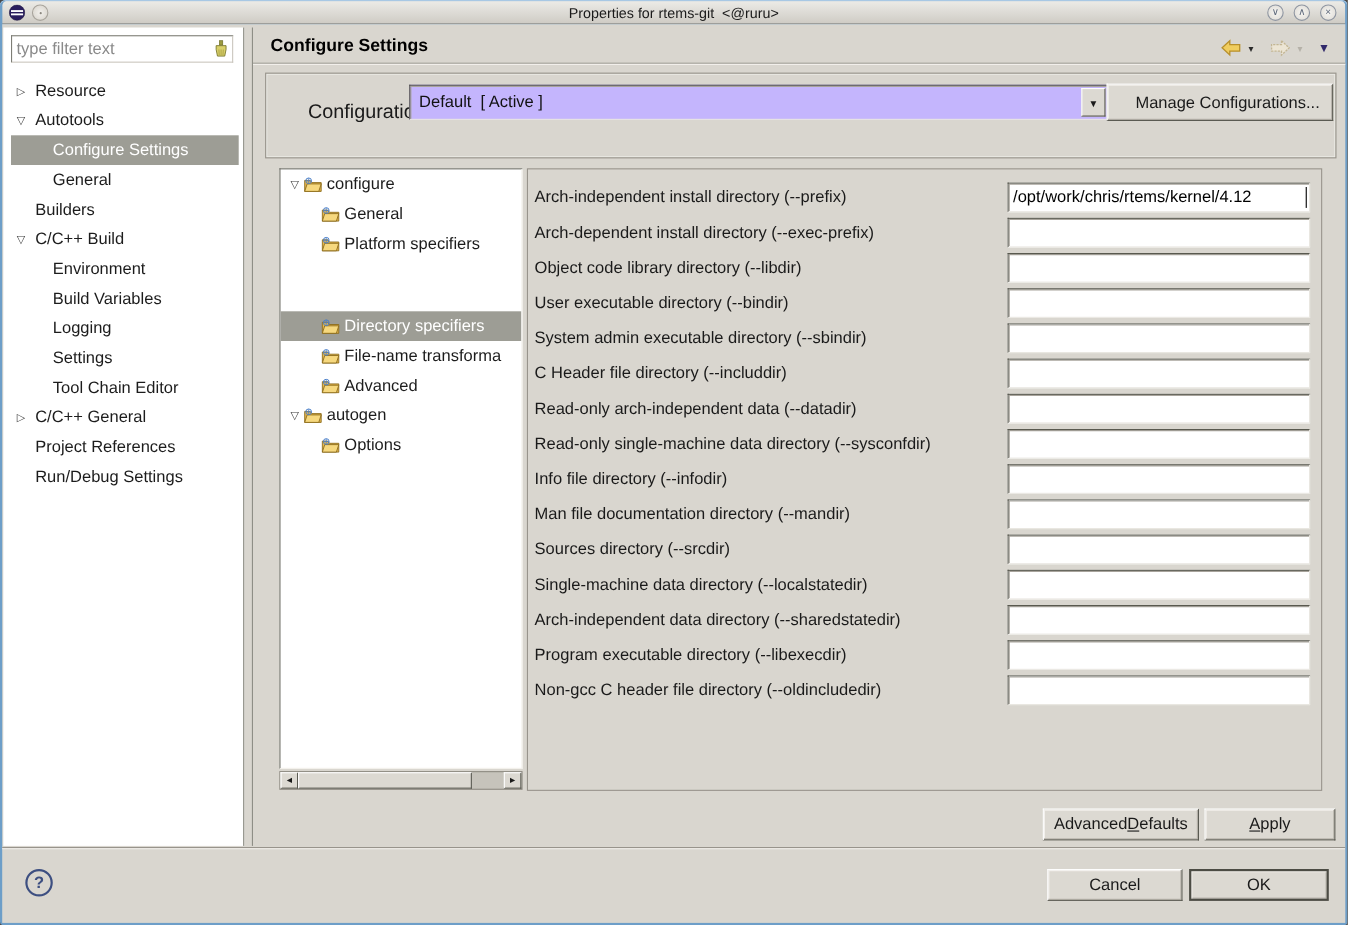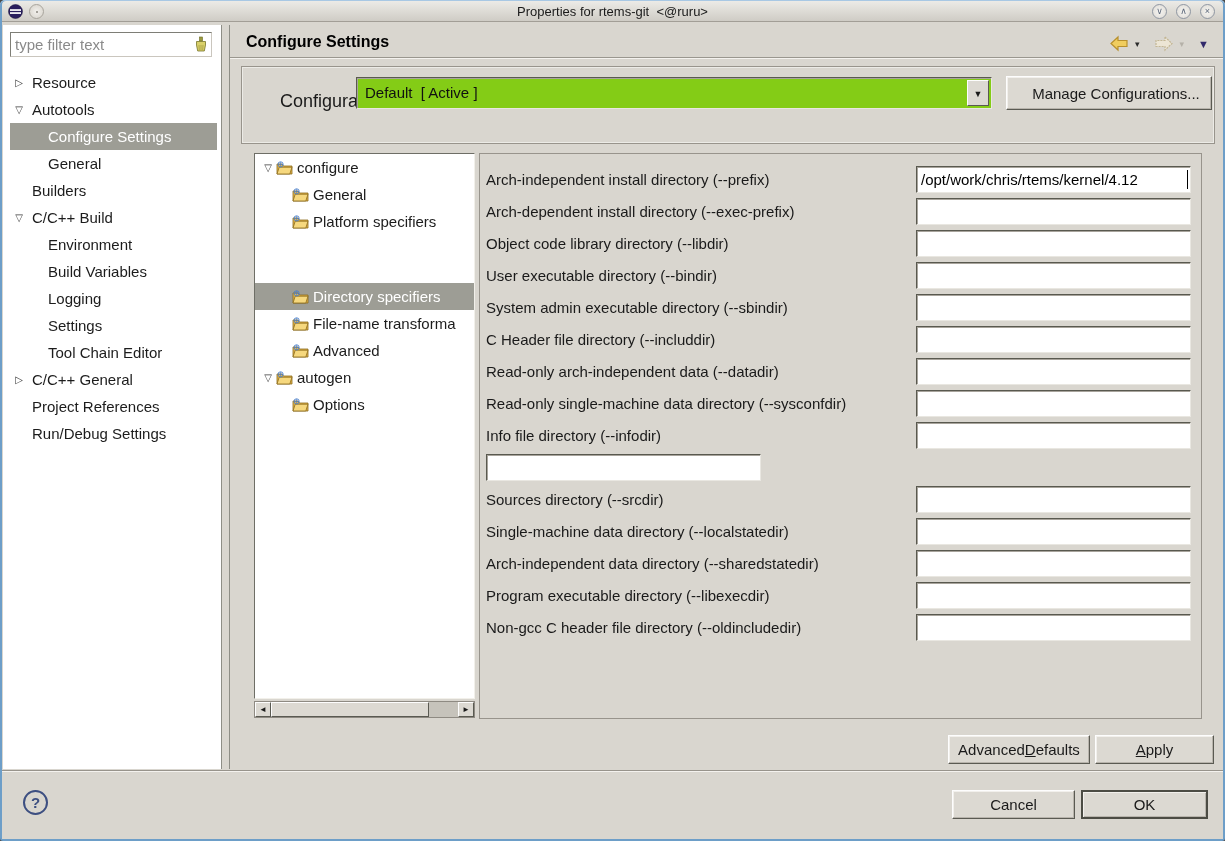--- a/index.html
+++ b/index.html
@@ -34,21 +34,21 @@
   #page-title{position:absolute;left:16px;top:8px;font-size:16px;font-weight:bold;color:#000;}
   #nav-cluster{position:absolute;right:14px;top:10px;display:flex;align-items:center;gap:6px;}
   .mini-drop{font-size:9px;color:#2a2a2a;}
   .mini-drop.disabled{color:#b5b1a8;}
   #view-menu-arrow{font-size:11px;color:#31296b;margin-left:8px;}
   #header-sep{position:absolute;left:0;right:0;top:32px;height:2px;border-top:1px solid #9a978f;border-bottom:1px solid #f4f2ee;}
 
   
   #config-group{position:absolute;left:11px;top:41px;width:974px;height:78px;border:1px solid #98948c;box-shadow:inset 0 0 0 1px #ecebe6;}
   #config-label{position:absolute;left:10px;top:24px;font-size:18px;color:#1a1a1a;margin-left:28px;}
-  #config-combo{position:absolute;left:114px;top:10px;width:636px;height:32px;background:#84cc16;border:1px solid #59594f;border-bottom-color:#e9e7e1;border-right-color:#e9e7e1;box-shadow:inset 1px 1px 0 #a8a49c;cursor:default;}
+  #config-combo{position:absolute;left:130px;top:10px;width:636px;height:32px;background:#c4b5fd;border:1px solid #59594f;border-bottom-color:#e9e7e1;border-right-color:#e9e7e1;box-shadow:inset 1px 1px 0 #a8a49c;cursor:default;}
   #config-combo .val{position:absolute;left:8px;top:6px;font-size:15px;color:#111;white-space:pre;}
   #combo-btn{position:absolute;right:2px;top:2px;bottom:2px;width:22px;background:#dcd9d2;border:1px solid;border-color:#fdfdfd #5a5a52 #5a5a52 #fdfdfd;text-align:center;font-size:9px;line-height:26px;color:#1a1a1a;}
   #manage-btn{position:absolute;left:764px;top:9px;width:206px;height:34px;padding-left:20px;}
 
   .btn3d{background:#dcd9d2;border:1px solid;border-color:#fdfdfd #5a5a52 #5a5a52 #fdfdfd;box-shadow:inset -1px -1px 0 #b8b4ac,inset 1px 1px 0 #f2f0ec;font-size:15px;color:#1a1a1a;font-family:"Liberation Sans",sans-serif;display:inline-flex;align-items:center;justify-content:center;cursor:default;white-space:nowrap;}
   .btn3d .m{text-decoration:underline;}
   .btn3d.default{border:2px solid #4c4c44;box-shadow:inset 1px 1px 0 #f2f0ec, inset -1px -1px 0 #b8b4ac;}
 
   
   #tree-panel{position:absolute;left:24px;top:128px;width:221px;height:546px;background:#fff;border:1px solid;border-color:#6e6e66 #f2f0ea #f2f0ea #6e6e66;overflow:hidden;}
@@ -386,20 +386,21 @@
     </span>
   </div>
           <div class="form-row">
     <label class="f-label">Info file directory (--infodir)</label>
     <span class="input-wrap">
       <input class="f-input" style="">
 
     </span>
   </div>
           <div class="form-row">
+    <label class="f-label">Man file documentation directory (--mandir)</label>
     <span class="input-wrap">
       <input class="f-input" style="">
 
     </span>
   </div>
           <div class="form-row">
     <label class="f-label">Sources directory (--srcdir)</label>
     <span class="input-wrap">
       <input class="f-input" style="">
 

